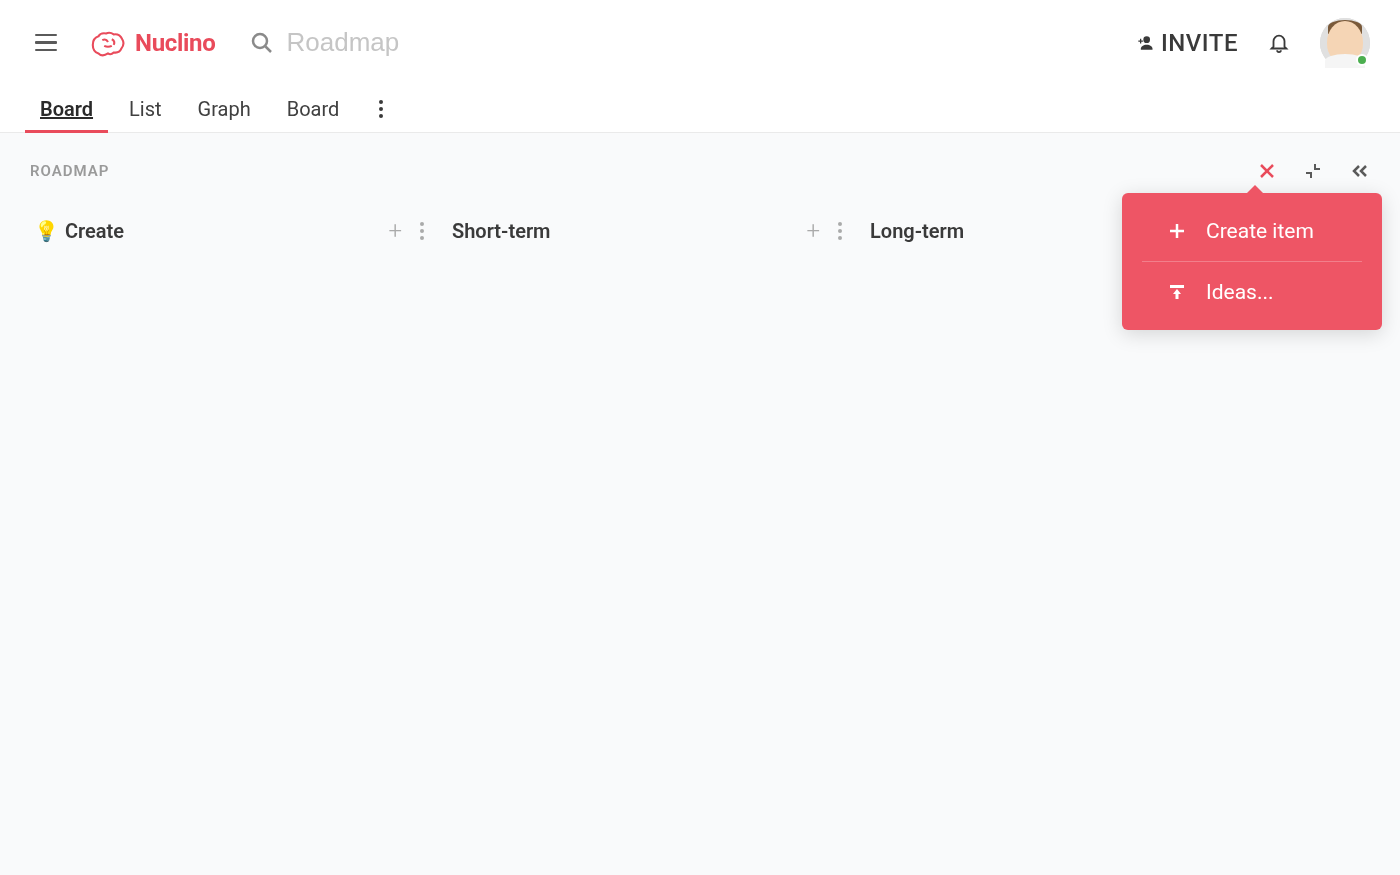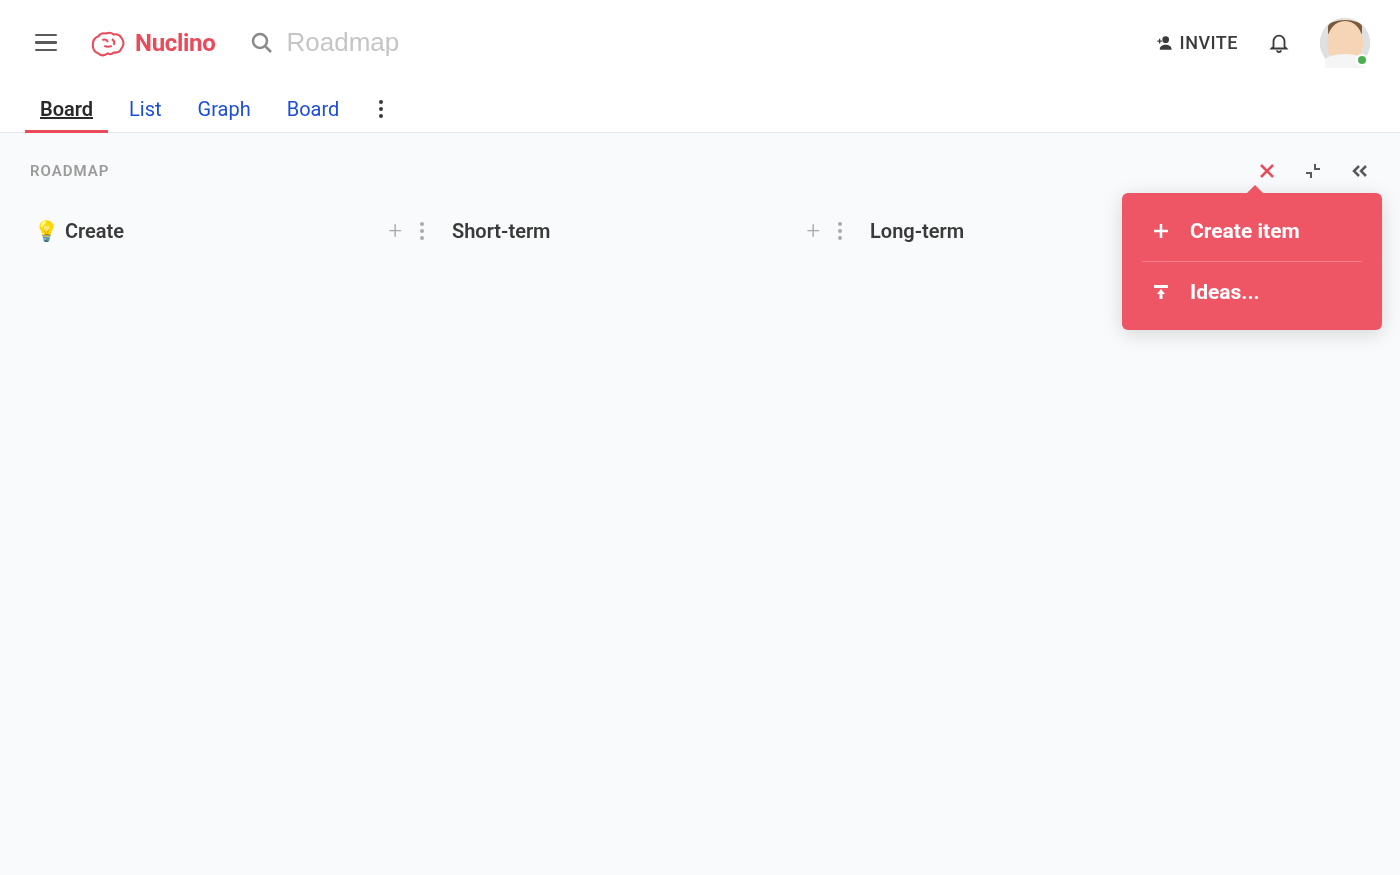--- a/index.html
+++ b/index.html
@@ -79,21 +79,21 @@
     }
     .header-right {
       display: flex;
       align-items: center;
       gap: 30px;
     }
     .invite-button {
       display: flex;
       align-items: center;
       gap: 6px;
-      font-size: 18px;
+      font-size: 24px;
       font-weight: 500;
       color: #3a3a3a;
       letter-spacing: 0.5px;
       cursor: pointer;
     }
     .invite-icon-svg {
       width: 20px;
       height: 20px;
     }
     .bell-icon {
@@ -161,21 +161,21 @@
     .tabs-bar {
       display: flex;
       align-items: center;
       padding: 0 40px;
       gap: 36px;
       border-bottom: 1px solid #eaeaea;
       height: 48px;
     }
     .tab {
       font-size: 20px;
-      color: #1d4ed8;
+      color: #404040;
       cursor: pointer;
       padding: 11px 0;
       position: relative;
     }
     .tab.active {
       font-weight: 600;
       color: #2a2a2a;
       text-decoration: underline;
     }
     .tab.active::after {
@@ -309,24 +309,24 @@
       width: 0;
       height: 0;
       border-left: 9px solid transparent;
       border-right: 9px solid transparent;
       border-bottom: 9px solid #ee5565;
     }
     .dropdown-item {
       display: flex;
       align-items: center;
       gap: 18px;
-      padding: 14px 28px;
+      padding: 14px 44px;
       color: #fff;
       font-size: 21px;
-      font-weight: 700;
+      font-weight: 400;
       cursor: pointer;
     }
     .dropdown-divider {
       height: 1px;
       background: rgba(255,255,255,0.25);
       margin: 4px 20px;
     }
     .dd-icon {
       width: 22px;
       height: 22px;

